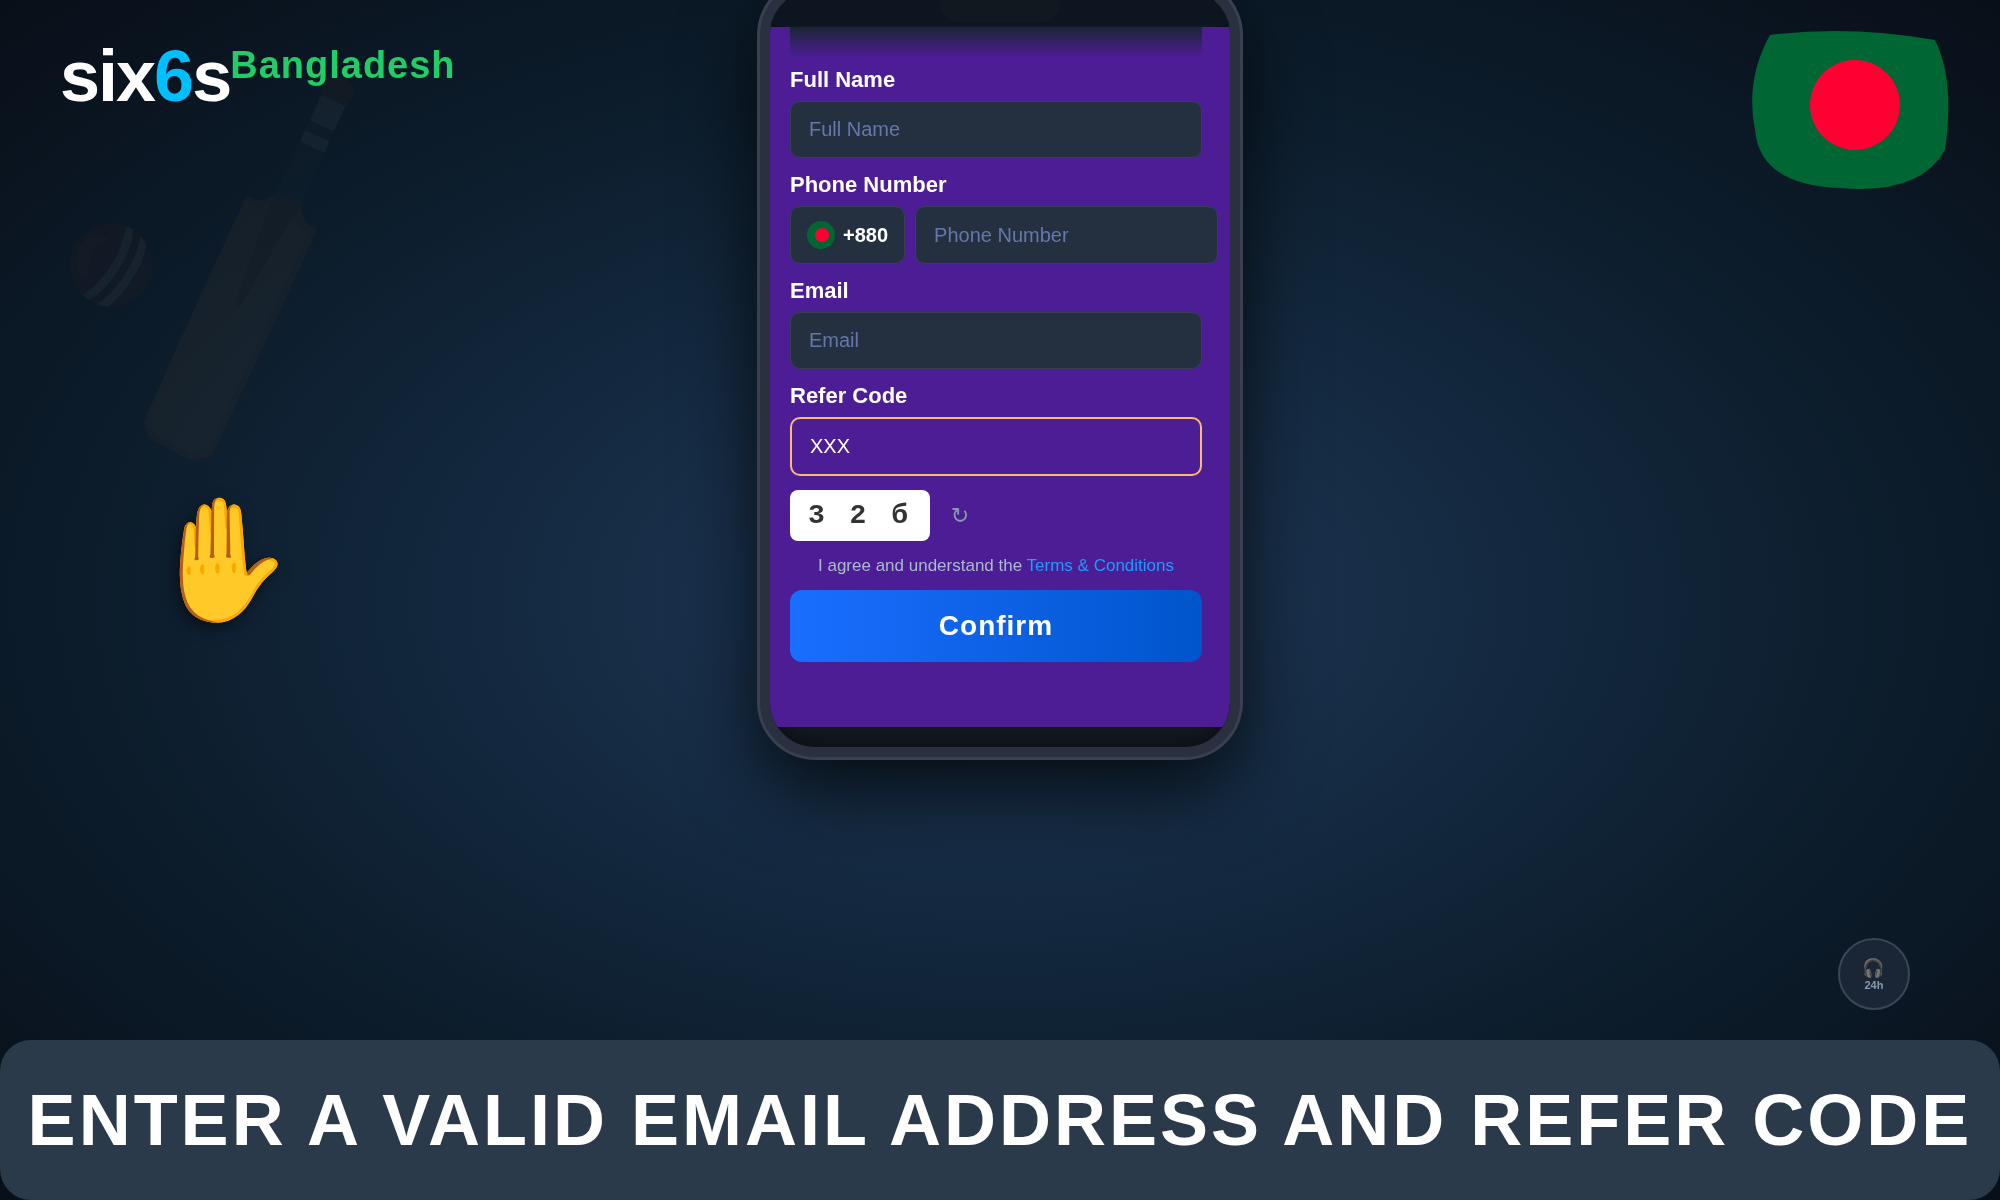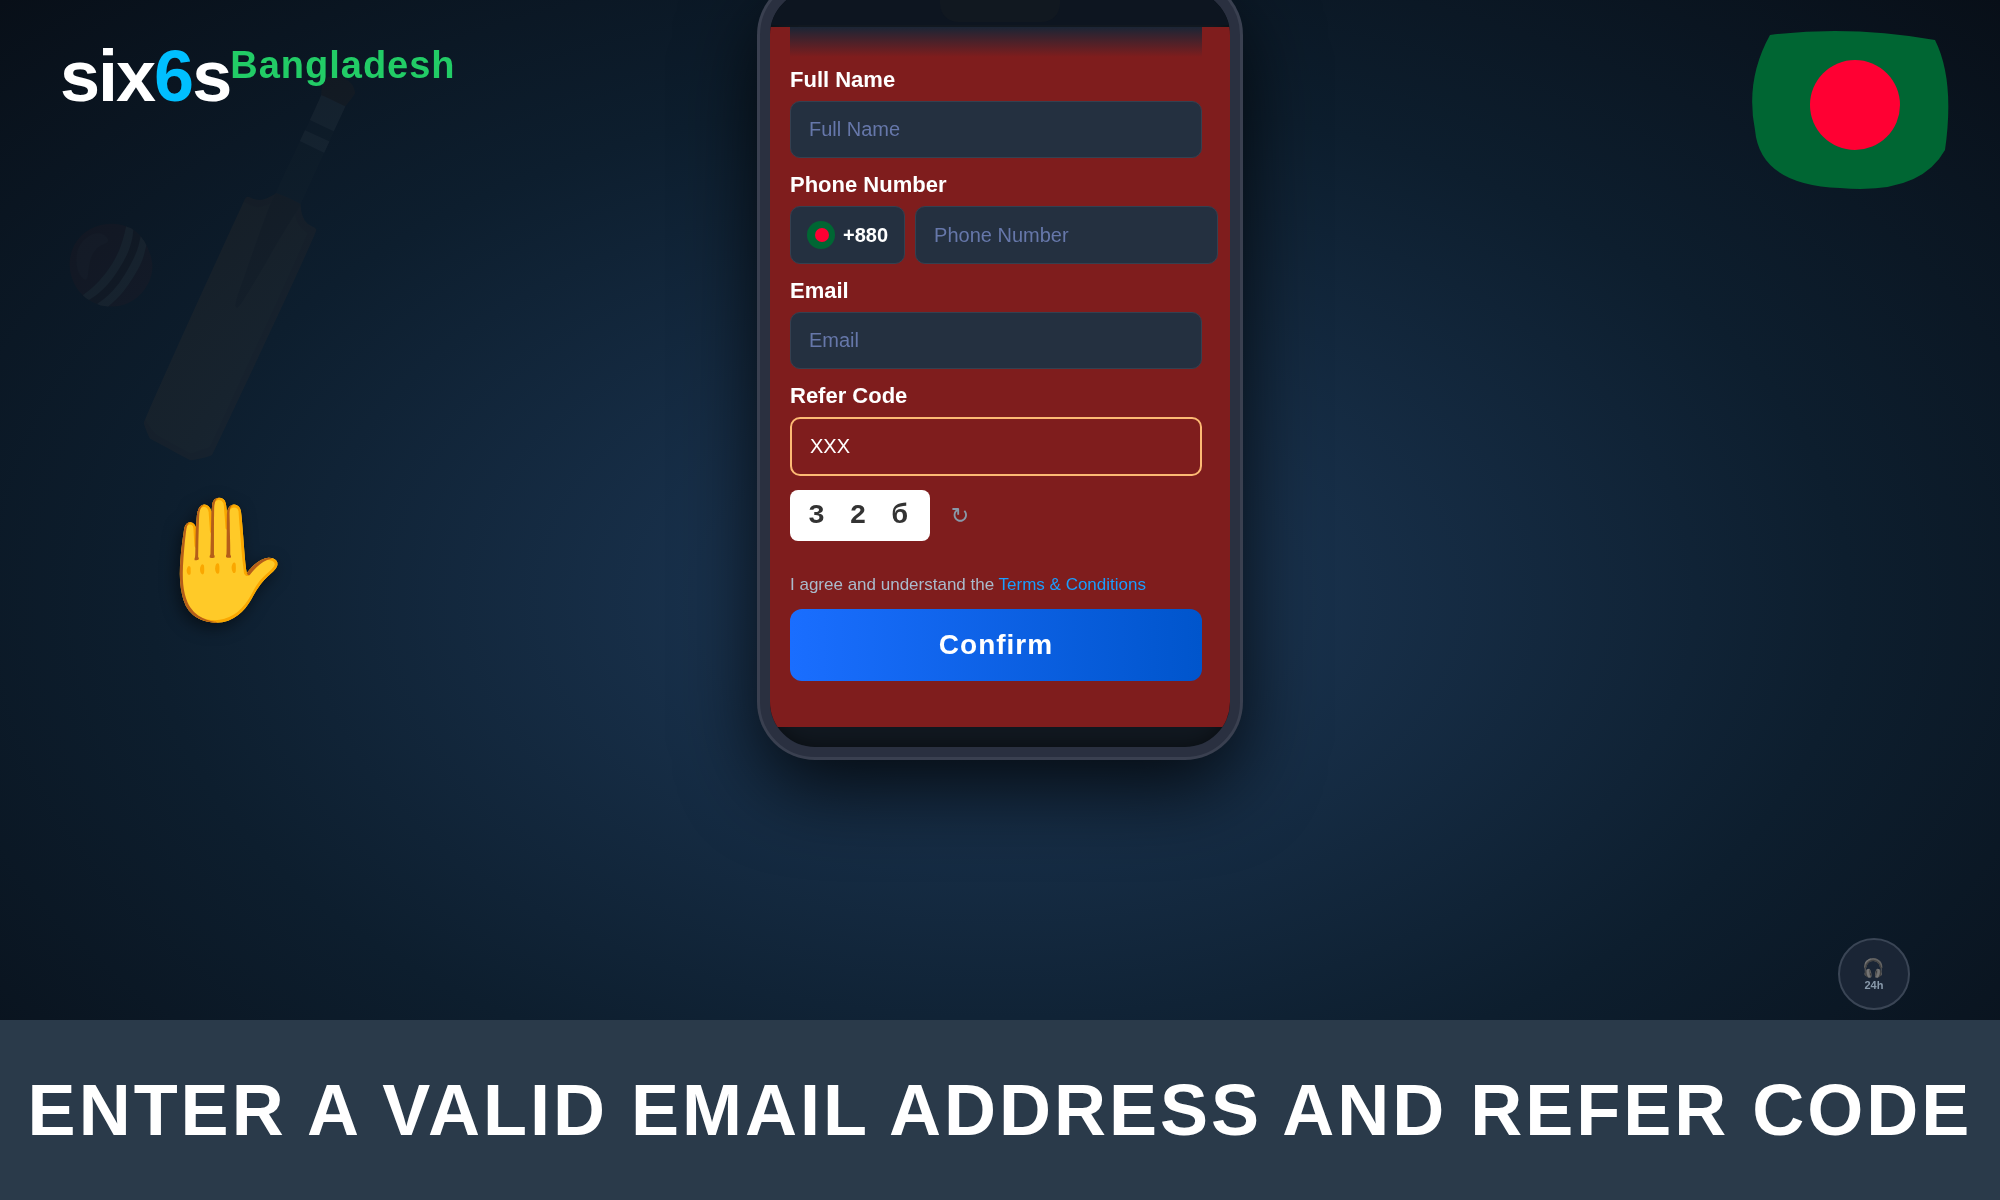--- a/index.html
+++ b/index.html
@@ -91,26 +91,27 @@
       height: 140px;
       position: relative;
     }
 
     
     .bottom-banner {
       position: absolute;
       bottom: 0;
       left: 0;
       right: 0;
-      height: 180px;
+      height: 160px;
       background: #2a3a4a;
       display: flex;
       align-items: center;
       justify-content: center;
       z-index: 10;
+      border-radius: 31px;
     }
 
     .bottom-banner-text {
       font-size: 72px;
       font-weight: 900;
       color: white;
       text-transform: uppercase;
       letter-spacing: 3px;
     }
 
@@ -143,21 +144,21 @@
     }
 
     .notch {
       width: 120px;
       height: 28px;
       background: #111820;
       border-radius: 0 0 18px 18px;
     }
 
     .phone-screen {
-      background: #7f1d1d;
+      background: #4c1d95;
       padding: 0 28px 20px 20px;
       min-height: 700px;
     }
 
     
     .form-section {
       margin-bottom: 14px;
     }
 
     .field-label {
@@ -276,23 +277,24 @@
       display: flex;
       align-items: center;
       justify-content: center;
       color: #8899aa;
       font-size: 22px;
       cursor: pointer;
     }
 
     
     .terms-row {
+      text-align: center;
       font-size: 17px;
       color: #aabbcc;
-      margin: 34px 0 14px;
+      margin: 15px 0 14px;
     }
 
     .terms-link {
       color: #1a9eff;
     }
 
     
     .confirm-btn {
       width: 100%;
       background: linear-gradient(90deg, #1a6eff, #0055cc);

